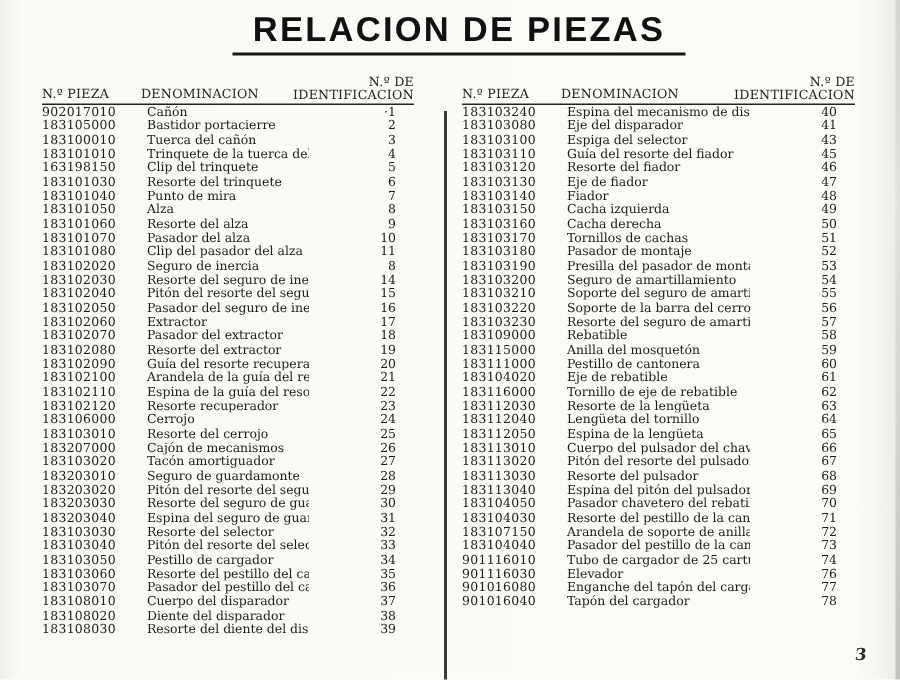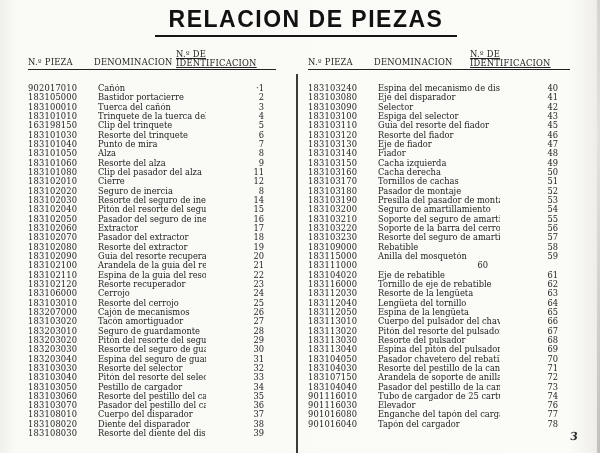--- a/index.html
+++ b/index.html
@@ -23,24 +23,24 @@
   .col-right{padding:0 30px 0 12px;width:304px;}
   .col-divider{
     position:absolute;left:296px;top:36px;height:396px;width:1.5px;
     background:#3a3a38;
   }
   .thead{border-bottom:1.2px solid #222;padding-bottom:1px;}
   .thead-grid{display:grid;grid-template-columns:66px 1fr 100px;align-items:end;}
   .th{font-size:8.4px;letter-spacing:0.2px;color:#242422;line-height:9px;}
   .th-piece{align-self:end;padding-bottom:1px;margin-top:20px;}
   .th-denom{align-self:end;padding-bottom:1px;}
-  .th-id{text-align:left;text-decoration:underline;}
+  .th-id{text-align:right;}
   .th-id .l1{display:block;font-size:8.4px;}
   .th-id .l2{display:block;font-size:8.4px;}
-  .rows{margin-top:14px;}
+  .rows{margin-top:0;}
   .row{display:grid;grid-template-columns:66px 1fr 70px;height:9.33px;line-height:9.5px;}
   .cell-pn{font-size:8.3px;letter-spacing:0.2px;white-space:nowrap;}
   .cell-dn{font-size:8.3px;padding-left:4px;white-space:nowrap;overflow:hidden;}
   .cell-id{font-size:8.3px;text-align:right;padding-right:12px;}
   .page-number{
     position:absolute;right:22px;top:430px;
     font-size:11px;font-weight:bold;color:#2a2a28;
     font-family:"DejaVu Serif",serif;transform:skewX(-6deg);
   }
   .right-edge{
@@ -111,28 +111,28 @@
             <span class="cell-pn">183101050</span>
             <span class="cell-dn">Alza</span>
             <span class="cell-id">8</span>
           </div>
           <div class="row">
             <span class="cell-pn">183101060</span>
             <span class="cell-dn">Resorte del alza</span>
             <span class="cell-id">9</span>
           </div>
           <div class="row">
+            <span class="cell-pn">183101070</span>
+            <span class="cell-dn">Pasador del alza</span>
+            <span class="cell-id">10</span>
+          </div>
+          <div class="row">
             <span class="cell-pn">183101080</span>
             <span class="cell-dn">Clip del pasador del alza</span>
             <span class="cell-id">11</span>
-          </div>
-          <div class="row">
-            <span class="cell-pn">183102010</span>
-            <span class="cell-dn">Cierre</span>
-            <span class="cell-id">12</span>
           </div>
           <div class="row">
             <span class="cell-pn">183102020</span>
             <span class="cell-dn">Seguro de inercia</span>
             <span class="cell-id">8</span>
           </div>
           <div class="row">
             <span class="cell-pn">183102030</span>
             <span class="cell-dn">Resorte del seguro de inercia</span>
             <span class="cell-id">14</span>
@@ -283,25 +283,20 @@
             <span class="cell-pn">183103240</span>
             <span class="cell-dn">Espina del mecanismo de disparo</span>
             <span class="cell-id">40</span>
           </div>
           <div class="row">
             <span class="cell-pn">183103080</span>
             <span class="cell-dn">Eje del disparador</span>
             <span class="cell-id">41</span>
           </div>
           <div class="row">
-            <span class="cell-pn">183103090</span>
-            <span class="cell-dn">Selector</span>
-            <span class="cell-id">42</span>
-          </div>
-          <div class="row">
             <span class="cell-pn">183103100</span>
             <span class="cell-dn">Espiga del selector</span>
             <span class="cell-id">43</span>
           </div>
           <div class="row">
             <span class="cell-pn">183103110</span>
             <span class="cell-dn">Guía del resorte del fiador</span>
             <span class="cell-id">45</span>
           </div>
           <div class="row">
@@ -369,20 +364,21 @@
             <span class="cell-dn">Rebatible</span>
             <span class="cell-id">58</span>
           </div>
           <div class="row">
             <span class="cell-pn">183115000</span>
             <span class="cell-dn">Anilla del mosquetón</span>
             <span class="cell-id">59</span>
           </div>
           <div class="row">
             <span class="cell-pn">183111000</span>
+            <span class="cell-dn">Pestillo de cantonera</span>
             <span class="cell-id">60</span>
           </div>
           <div class="row">
             <span class="cell-pn">183104020</span>
             <span class="cell-dn">Eje de rebatible</span>
             <span class="cell-id">61</span>
           </div>
           <div class="row">
             <span class="cell-pn">183116000</span>
             <span class="cell-dn">Tornillo de eje de rebatible</span>

